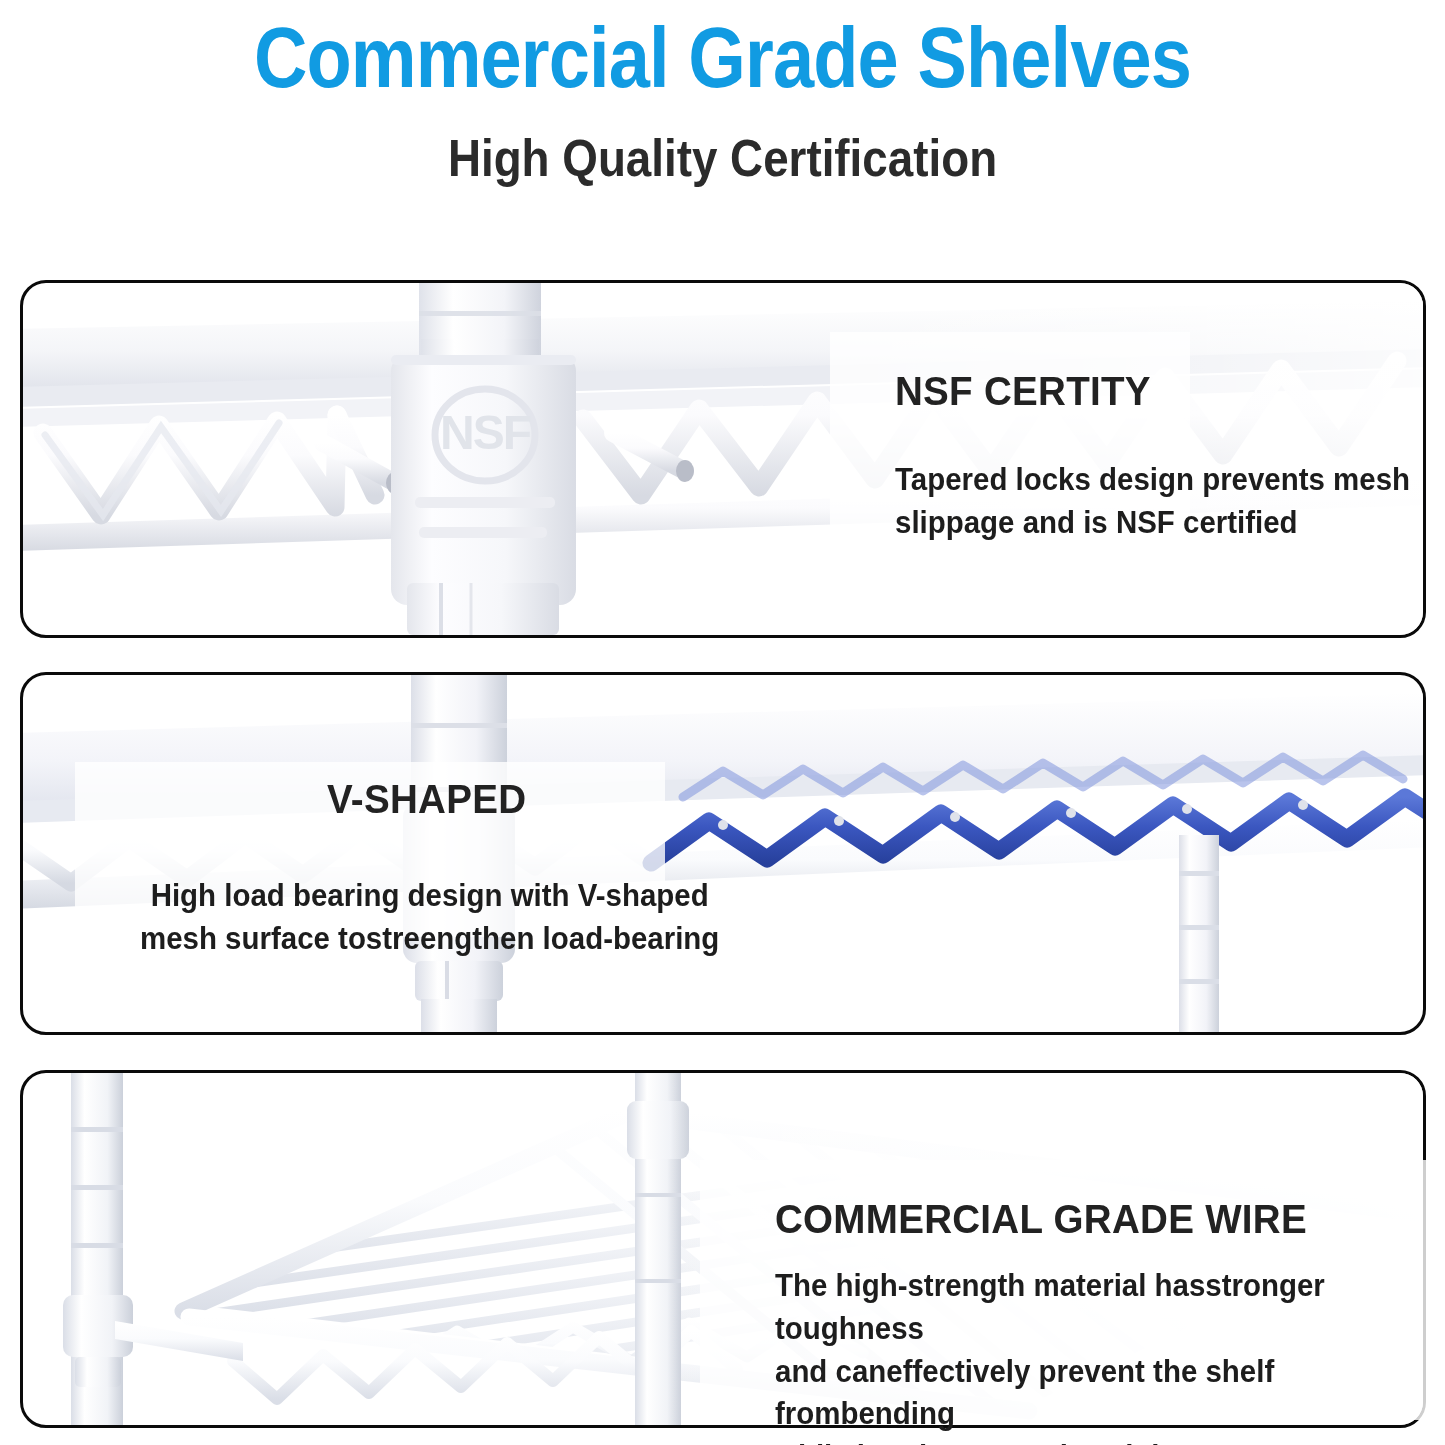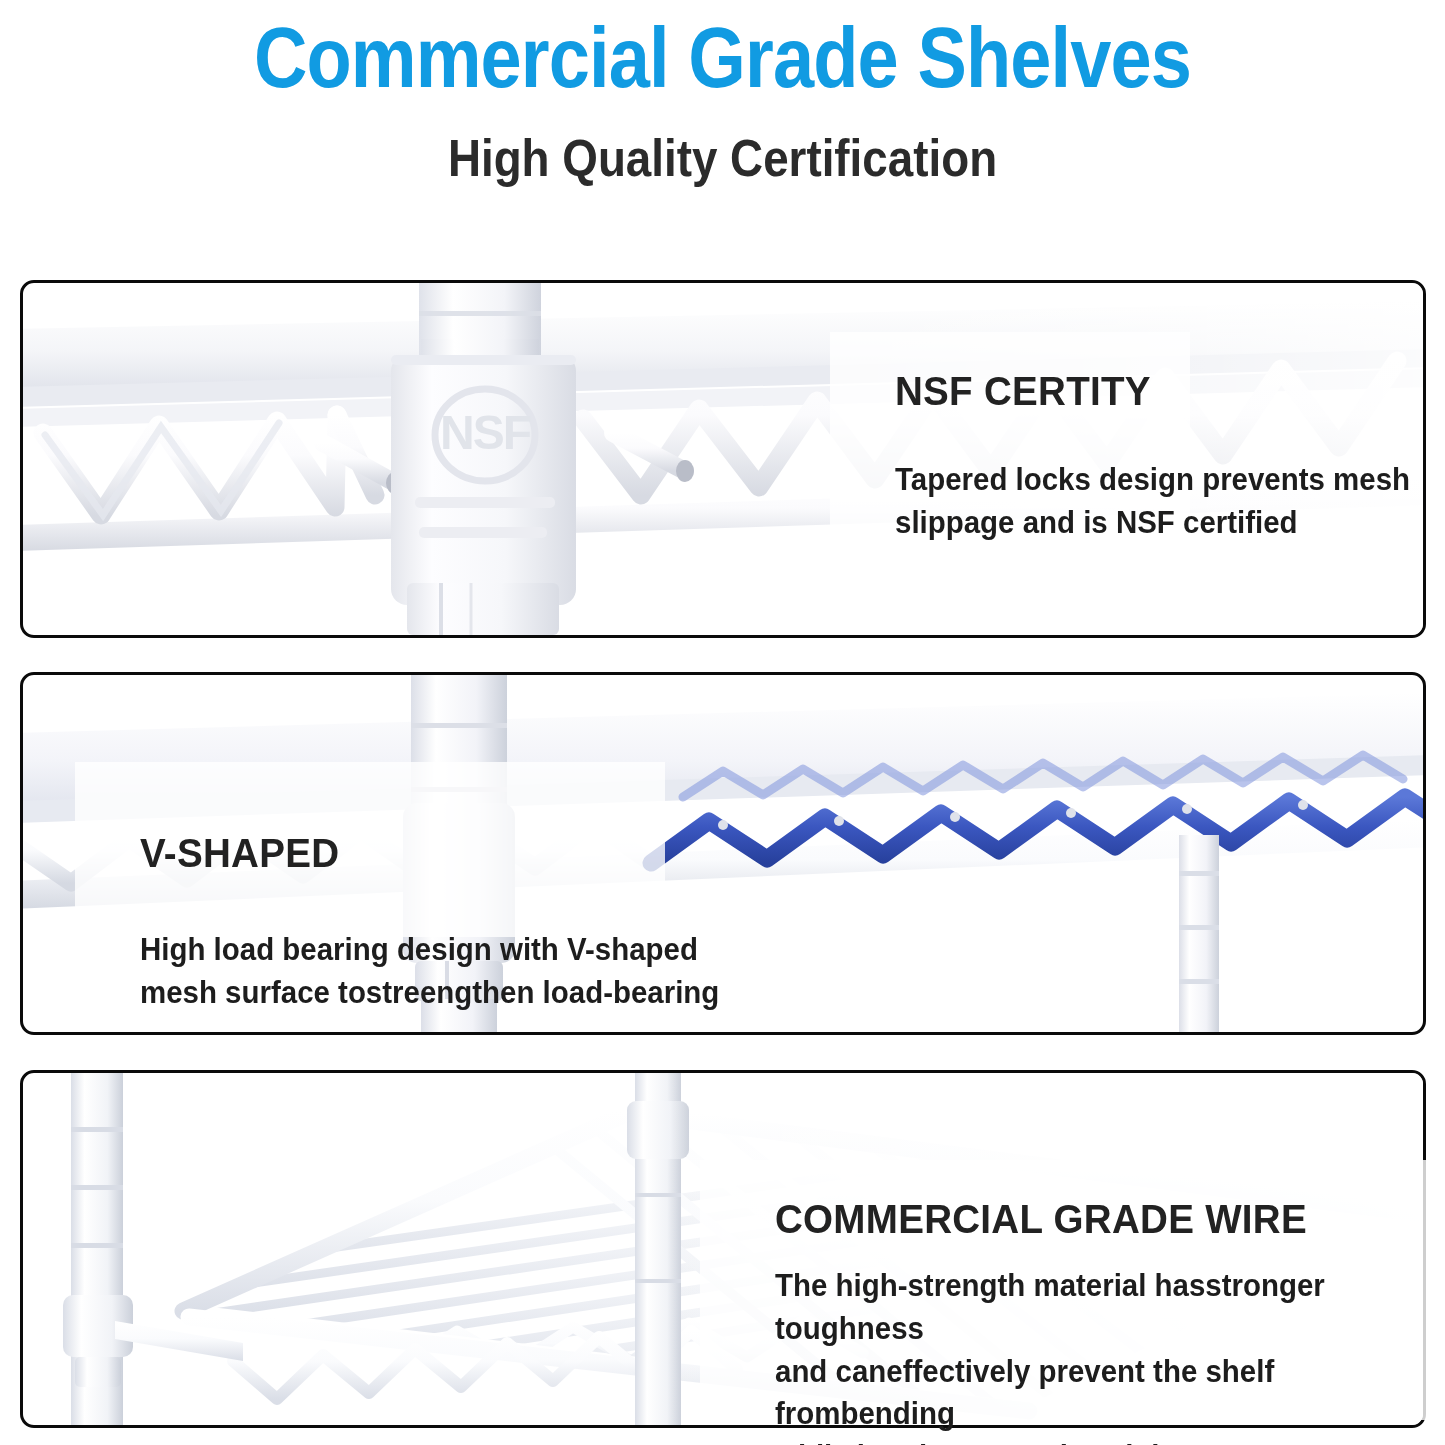--- a/index.html
+++ b/index.html
@@ -44,21 +44,21 @@
     transform-origin: center center;
     white-space: nowrap;
   }
 
   
   .panel {
     position: absolute;
     left: 20px;
     width: 1406px;
     border: 3px solid #0a0a0a;
-    border-radius: 14px;
+    border-radius: 26px;
     background: #ffffff;
     overflow: hidden;
     box-sizing: border-box;
   }
   #panel-1 { top: 280px;  height: 358px; }
   #panel-2 { top: 672px;  height: 363px; }
   #panel-3 { top: 1070px; height: 358px; }
 
   .panel-art {
     position: absolute;
@@ -97,21 +97,21 @@
     transform-origin: left center;
     white-space: pre-line;
   }
 
   
   #copy-1 { left: 895px; top: 370px; }
   #copy-1 h3 { margin-bottom: 46px; }
   #scrim-1 { left: 830px; top: 332px; width: 360px; height: 218px; }
 
   
-  #copy-2 { left: 140px; top: 832px; }
+  #copy-2 { left: 140px; top: 778px; text-align: center; }
   #copy-2 h3 { margin-bottom: 54px; }
   #scrim-2 { left: 75px; top: 762px; width: 590px; height: 175px; }
 
   
   #copy-3 { left: 775px; top: 1198px; }
   #copy-3 h3 { margin-bottom: 24px; }
   #scrim-3 { left: 700px; top: 1160px; width: 740px; height: 260px; }
 </style>
 </head>
 <body>

